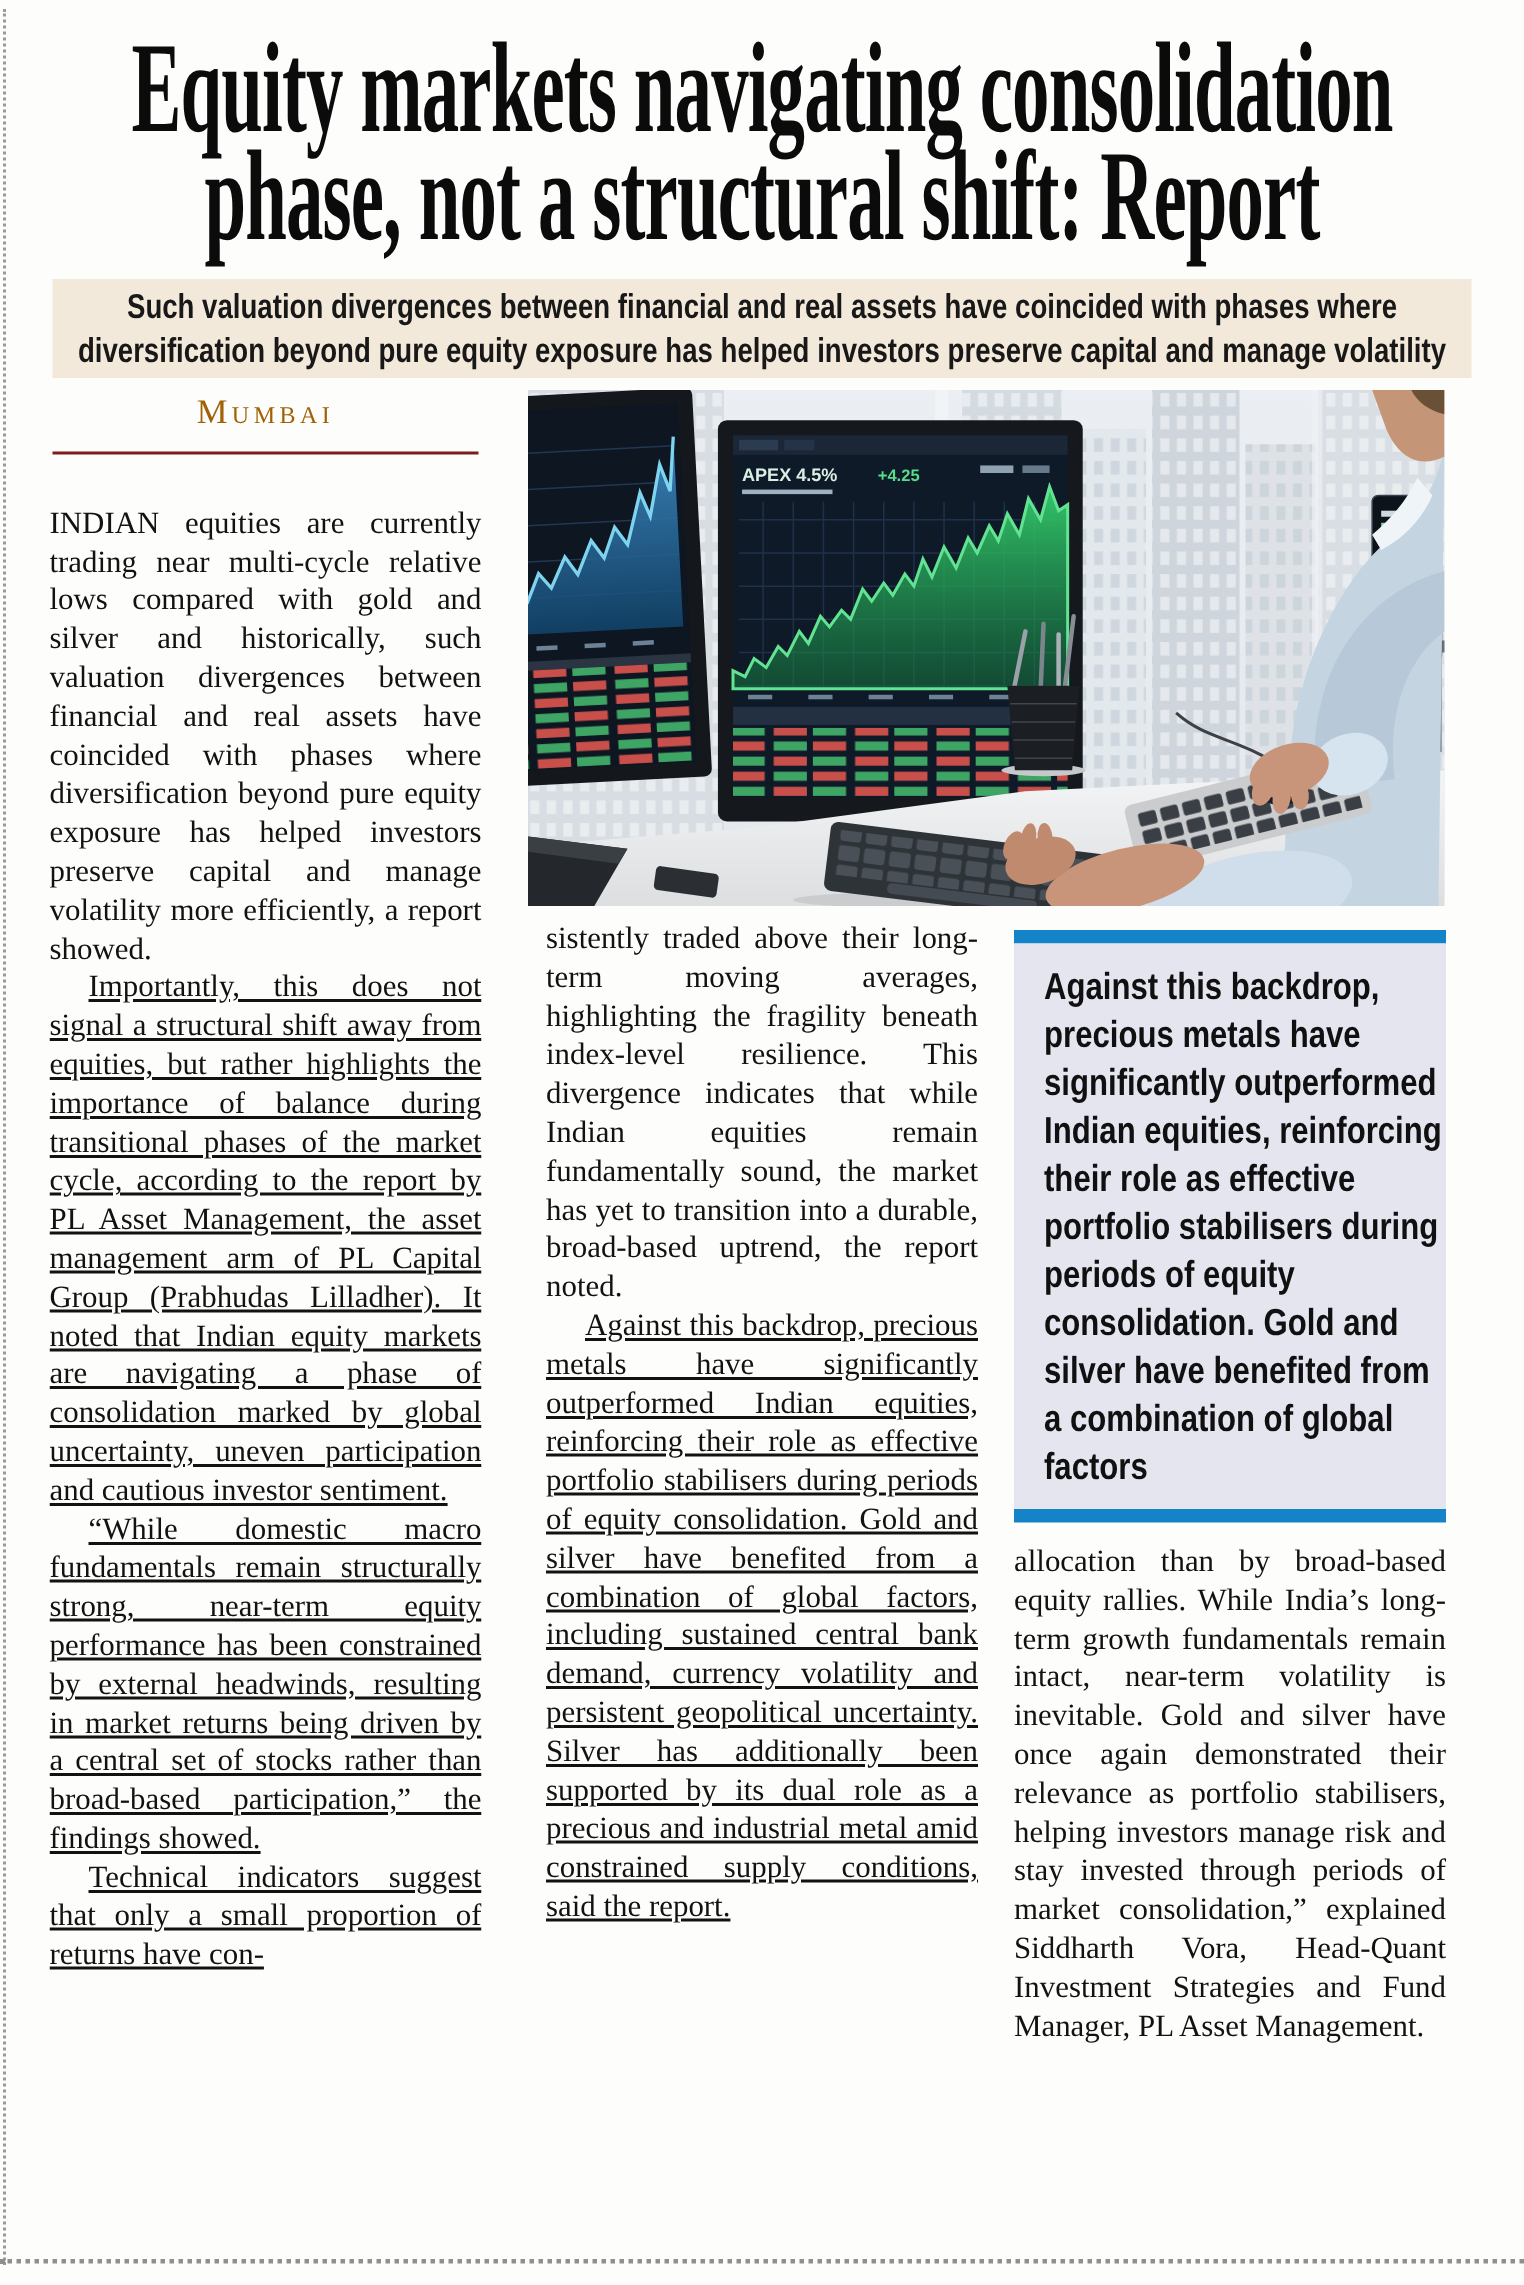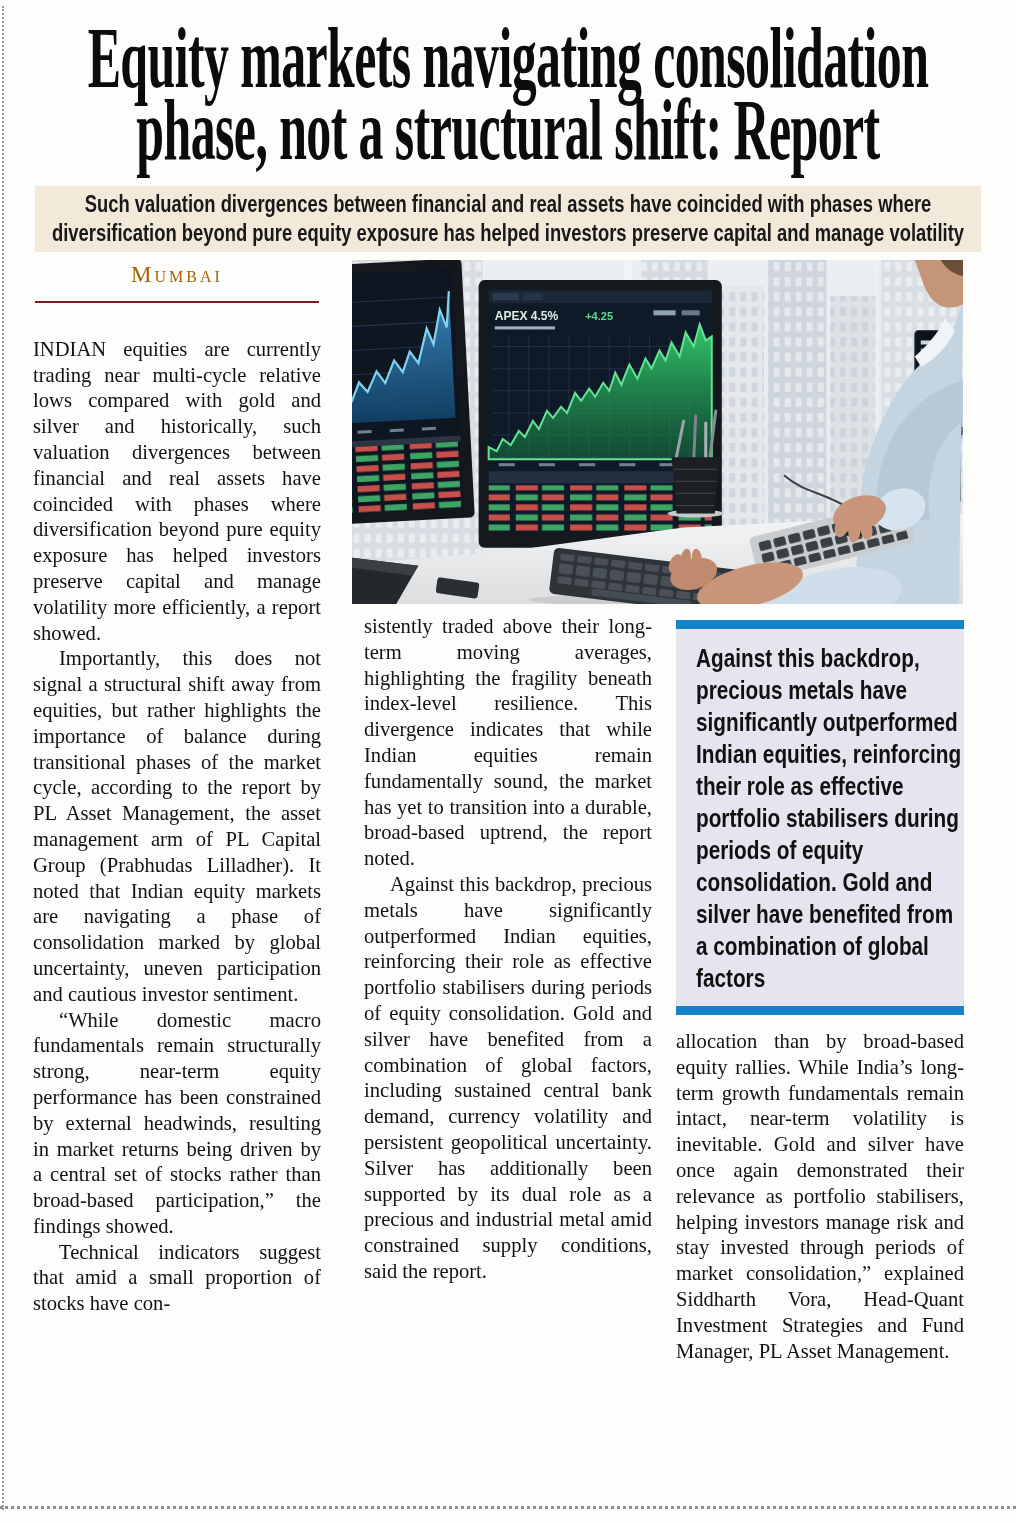--- a/index.html
+++ b/index.html
@@ -24,21 +24,21 @@
     text-align:center;font-family:"Liberation Sans",sans-serif;font-weight:bold;
     font-size:23px;line-height:29px;color:#181818;}
 
   
   .col{position:absolute;overflow:hidden;text-align:justify;
     font-size:20.6px;line-height:25.8px;color:#121212;}
   #col1{left:33px;top:262px;width:288px;height:1241px;}
   #col2{left:352px;top:614px;width:288px;height:889px;margin-left:12px;}
   #col3{left:676px;top:616px;width:288px;height:887px;text-align:justify;}
   .col p{margin:0;}
-  .col p.indent{text-indent:26px;}
+  .col p.indent{text-indent:26px;text-decoration:underline;}
 
   .dateline{display:block;text-align:center;font-variant:small-caps;letter-spacing:3px;
     font-size:23px;color:#a16207;border-bottom:2px solid #7f1d1d;
     padding-bottom:13px;margin:0 2px 34px 2px;text-align-last:center;}
 
   
   .photo{position:absolute;left:352px;top:260px;width:611px;height:344px;}
   .photo svg{display:block;width:100%;height:100%;}
 
   
@@ -65,21 +65,21 @@
     <div>Such valuation divergences between financial and real assets have coincided with phases where</div>
     <div>diversification beyond pure equity exposure has helped investors preserve capital and manage volatility</div>
   </div>
 </div>
 
 <div class="col" id="col1">
   <span class="dateline">Mumbai</span>
   <p>INDIAN equities are currently trading near multi-cycle relative lows compared with gold and silver and historically, such valuation divergences between financial and real assets have coincided with phases where diversification beyond pure equity exposure has helped investors preserve capital and manage volatility more efficiently, a report showed.</p>
   <p class="indent">Importantly, this does not signal a structural shift away from equities, but rather highlights the importance of balance during transitional phases of the market cycle, according to the report by PL Asset Management, the asset management arm of PL Capital Group (Prabhudas Lilladher). It noted that Indian equity markets are navigating a phase of consolidation marked by global uncertainty, uneven participation and cautious investor sentiment.</p>
   <p class="indent">“While domestic macro fundamentals remain structurally strong, near-term equity performance has been constrained by external headwinds, resulting in market returns being driven by a central set of stocks rather than broad-based participation,” the findings showed.</p>
-  <p class="indent">Technical indicators suggest that amid a small proportion of stocks have con-</p>
+  <p class="indent">Technical indicators suggest that only a small proportion of returns have con-</p>
 </div>
 
 <div class="photo">
 <svg viewBox="0 0 608 342" preserveAspectRatio="none">
   <defs>
     <pattern id="win" width="11" height="15" patternUnits="userSpaceOnUse">
       <rect x="1.5" y="2" width="6" height="9" fill="#ffffff" opacity="0.5"></rect>
     </pattern>
     <pattern id="winD" width="11" height="15" patternUnits="userSpaceOnUse">
       <rect x="1.5" y="2" width="6" height="9" fill="#9fb0bc" opacity="0.45"></rect>

